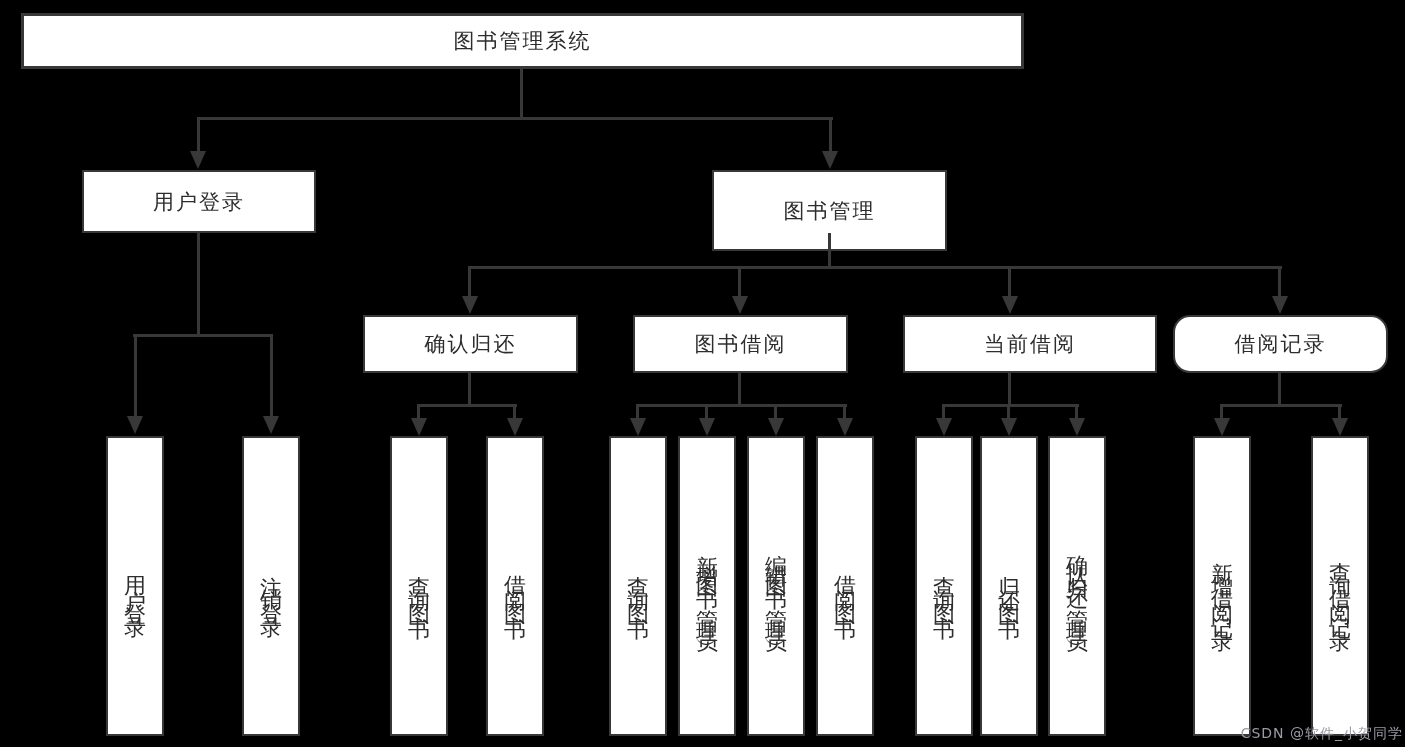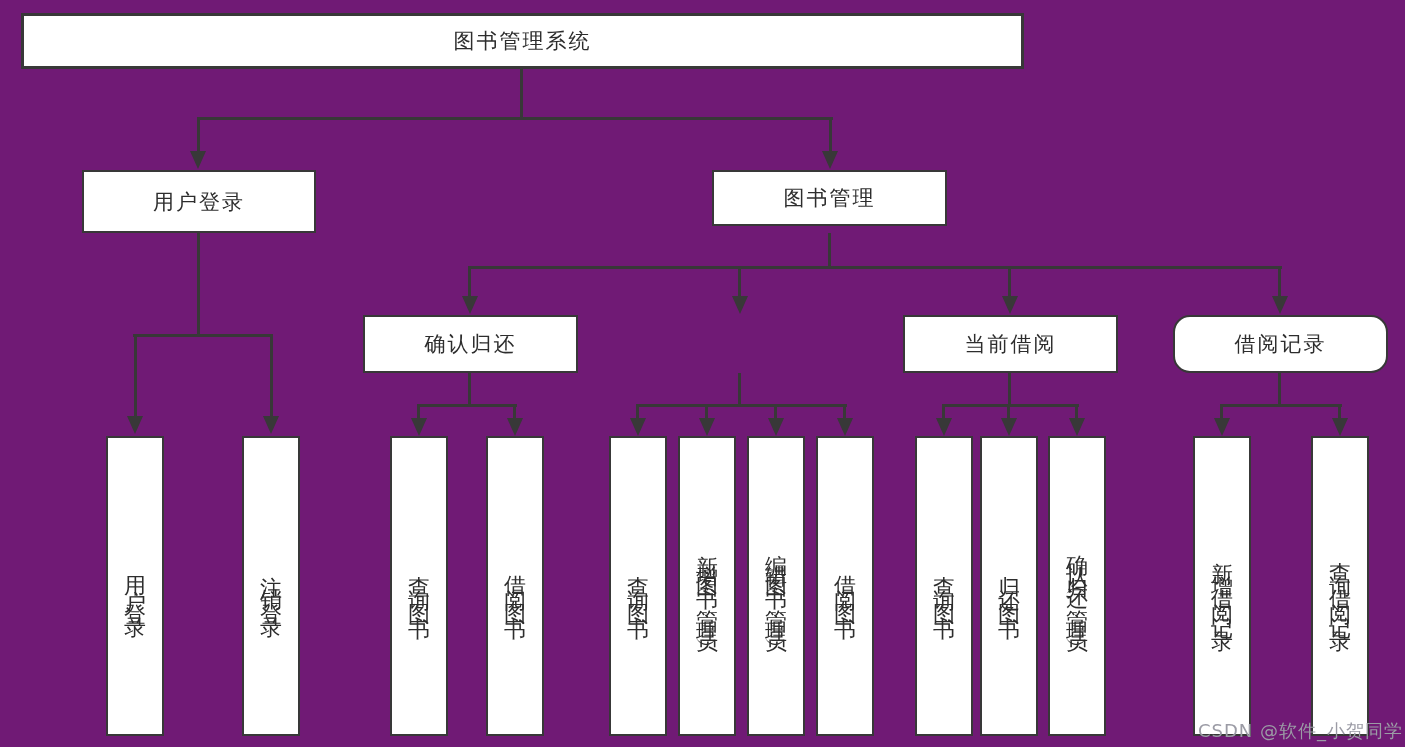--- a/index.html
+++ b/index.html
@@ -4,21 +4,21 @@
 <style>
   :root{
     --line:#383838;
     --text:#2d2d2d;
     --fill:#ffffff;
     --wm:#9b9ba5;
   }
   html,body{margin:0;padding:0;background:#ffffff;}
   body{font-family:"DejaVu Sans","Liberation Sans",sans-serif;}
   .canvas{
-    position:relative;width:1405px;height:747px;background:#701a75;overflow:hidden;
+    position:relative;width:1405px;height:747px;background:#000000;overflow:hidden;
   }
   
   .box{
     position:absolute;background:var(--fill);border:2px solid var(--line);
     display:flex;align-items:center;justify-content:center;
     color:var(--text);box-sizing:border-box;
   }
   .box.root{border-width:3px;}
   .box .lbl{font-size:21px;letter-spacing:2px;white-space:nowrap;}
   
@@ -36,21 +36,21 @@
   
   .vline{position:absolute;width:3px;background:var(--line);}
   .hline{position:absolute;height:3px;background:var(--line);}
   .ahead{
     position:absolute;width:0;height:0;
     border-left:8px solid transparent;border-right:8px solid transparent;
     border-top:18px solid var(--line);
   }
   .watermark{
     position:absolute;right:2px;bottom:4px;z-index:5;
-    color:var(--wm);font-size:18px;letter-spacing:1px;white-space:nowrap;
+    color:var(--wm);font-size:14px;letter-spacing:1px;white-space:nowrap;
   }
 </style>
 </head>
 <body>
 
 <div class="canvas">
 
   <div class="box root" style="left:21px;top:13px;width:1003px;height:56px;">
     <span class="lbl">图书管理系统</span>
   </div>
@@ -58,21 +58,21 @@
   <div class="vline" style="left:520px;top:69px;height:51px;"></div>
   <div class="hline" style="left:197px;top:117px;width:636px;"></div>
   <div class="vline" style="left:197px;top:117px;height:36px;"></div>
   <div class="ahead" style="left:190px;top:151px;"></div>
   <div class="vline" style="left:829px;top:117px;height:36px;"></div>
   <div class="ahead" style="left:822px;top:151px;"></div>
 
   <div class="box" style="left:82px;top:170px;width:234px;height:63px;">
     <span class="lbl">用户登录</span>
   </div>
-  <div class="box" style="left:712px;top:170px;width:235px;height:56px;">
+  <div class="box" style="left:712px;top:170px;width:235px;height:81px;">
     <span class="lbl">图书管理</span>
   </div>
 
   <div class="vline" style="left:197px;top:233px;height:104px;"></div>
   <div class="hline" style="left:133px;top:334px;width:140px;"></div>
   <div class="vline" style="left:134px;top:334px;height:84px;"></div>
   <div class="ahead" style="left:127px;top:416px;"></div>
   <div class="vline" style="left:270px;top:334px;height:84px;"></div>
   <div class="ahead" style="left:263px;top:416px;"></div>
 
@@ -83,21 +83,24 @@
   <div class="vline" style="left:738px;top:266px;height:32px;"></div>
   <div class="ahead" style="left:732px;top:296px;"></div>
   <div class="vline" style="left:1008px;top:266px;height:32px;"></div>
   <div class="ahead" style="left:1002px;top:296px;"></div>
   <div class="vline" style="left:1278px;top:266px;height:32px;"></div>
   <div class="ahead" style="left:1272px;top:296px;"></div>
 
   <div class="box" style="left:363px;top:315px;width:215px;height:58px;">
     <span class="lbl">确认归还</span>
   </div>
-  <div class="box" style="left:903px;top:315px;width:215px;height:58px;">
+  <div class="box" style="left:633px;top:315px;width:215px;height:58px;">
+    <span class="lbl">图书借阅</span>
+  </div>
+  <div class="box" style="left:903px;top:315px;width:254px;height:58px;">
     <span class="lbl">当前借阅</span>
   </div>
   <div class="box" style="left:1173px;top:315px;width:215px;height:58px;border-radius:17px;">
     <span class="lbl">借阅记录</span>
   </div>
 
   <div class="vline" style="left:468px;top:373px;height:34px;"></div>
   <div class="hline" style="left:417px;top:404px;width:100px;"></div>
   <div class="vline" style="left:417px;top:404px;height:16px;"></div>
   <div class="ahead" style="left:411px;top:418px;"></div>

